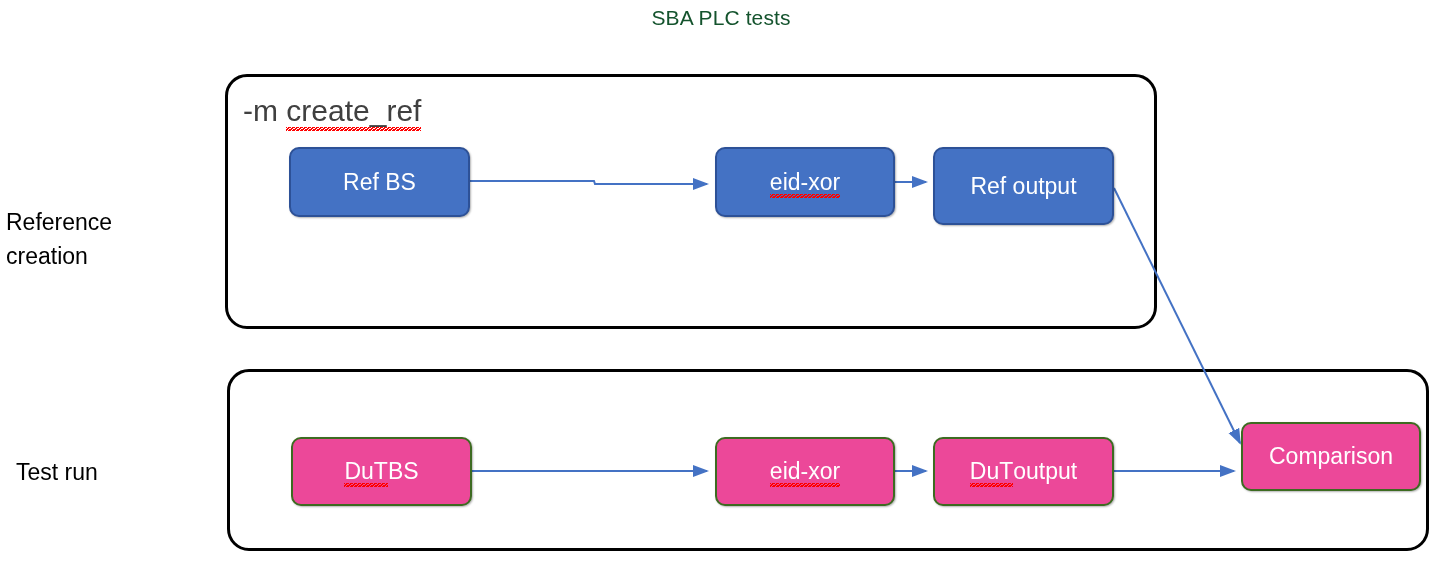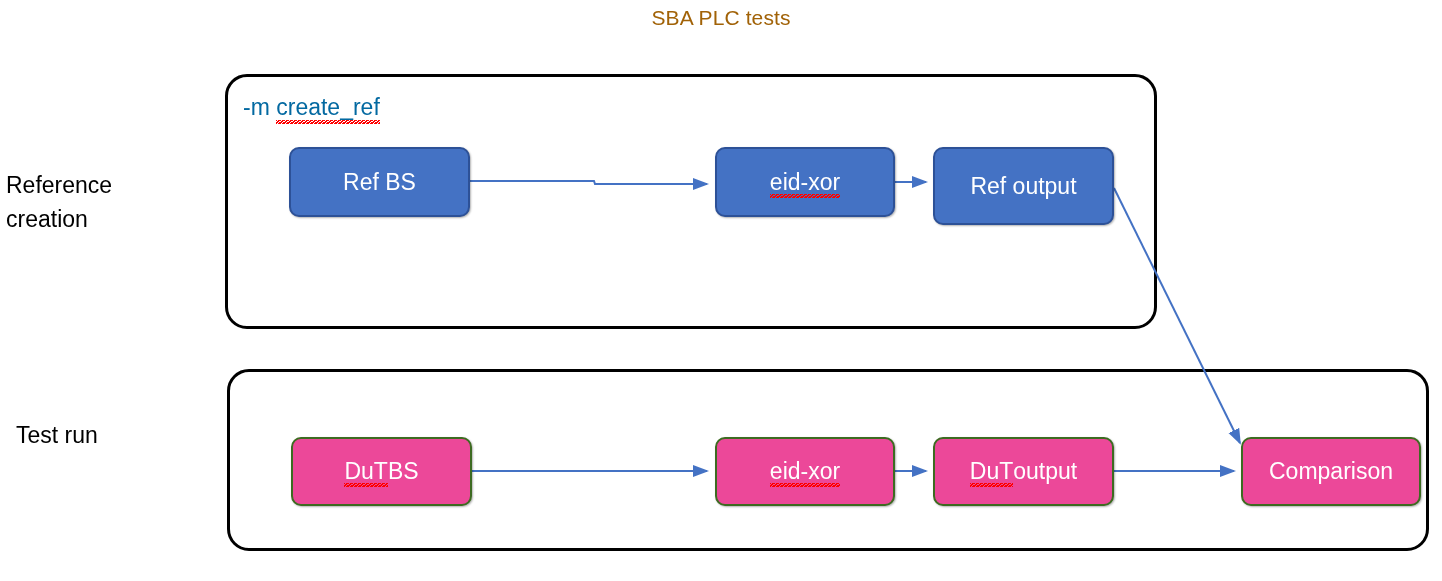--- a/index.html
+++ b/index.html
@@ -20,52 +20,53 @@
   }
 
   
   .diagram-title {
     position: absolute;
     left: 0;
     top: 6px;
     width: 1442px;
     text-align: center;
     font-size: 21px;
-    color: #a16207;
+    color: #14532d;
     letter-spacing: 0.1px;
   }
 
   
   .row-label {
     position: absolute;
     font-size: 23px;
     color: #000000;
     line-height: 1.48;
     white-space: pre-line;
+    margin-top: 37px;
   }
   #label-reference-creation { left: 6px;  top: 168px; width: 210px; }
   #label-test-run           { left: 16px;  top: 418px; width: 210px; }
 
   
   .group-box {
     position: absolute;
     border: 3px solid #000000;
     border-radius: 22px;
     background: transparent;
     box-sizing: border-box;
   }
   #group-reference { left: 225px; top: 74px;  width: 932px;  height: 255px; }
   #group-testrun   { left: 227px; top: 369px; width: 1202px; height: 182px; }
 
   .group-caption {
     position: absolute;
     left: 243px;
     top: 94px;
-    font-size: 23px;
-    color: #0369a1;
+    font-size: 30px;
+    color: #404040;
     white-space: nowrap;
   }
 
   
   .node {
     position: absolute;
     box-sizing: border-box;
     border-radius: 10px;
     display: flex;
     align-items: center;
@@ -80,21 +81,21 @@
 
   
   #node-ref-bs     { left: 289px; top: 147px; width: 181px; height: 70px; }
   #node-eid-xor-ref{ left: 715px; top: 147px; width: 180px; height: 70px; }
   #node-ref-output { left: 933px; top: 147px; width: 181px; height: 78px; }
 
   
   #node-dut-bs      { left: 291px; top: 437px; width: 181px; height: 69px; }
   #node-eid-xor-dut { left: 715px; top: 437px; width: 180px; height: 69px; }
   #node-dut-output  { left: 933px; top: 437px; width: 181px; height: 69px; }
-  #node-comparison  { left: 1241px; top: 437px; width: 180px; height: 69px; }
+  #node-comparison  { left: 1241px; top: 422px; width: 180px; height: 69px; }
 
   
   .squiggle {
     position: relative;
     display: inline-block;
   }
   .squiggle::after {
     content: "";
     position: absolute;
     left: 0;

